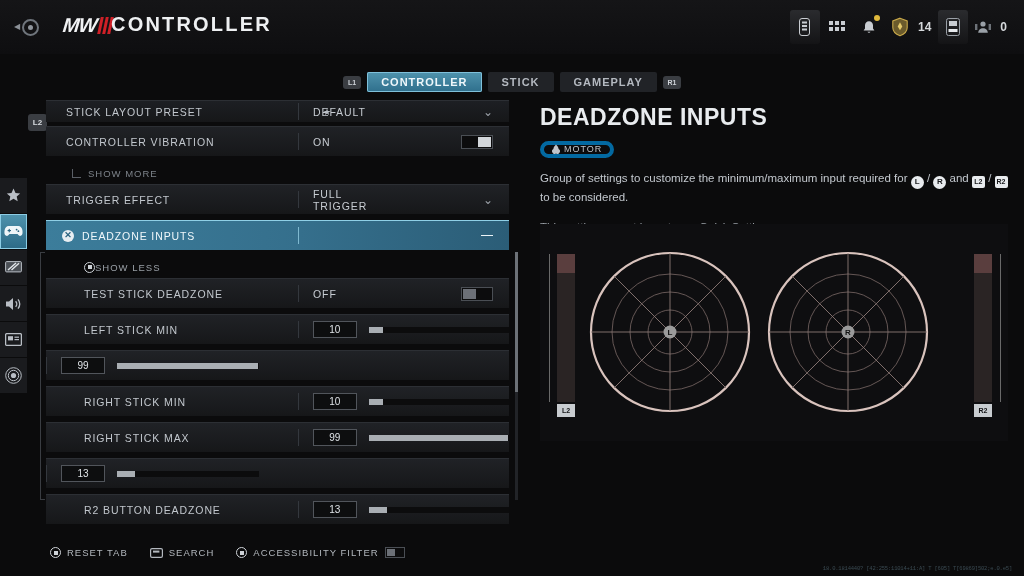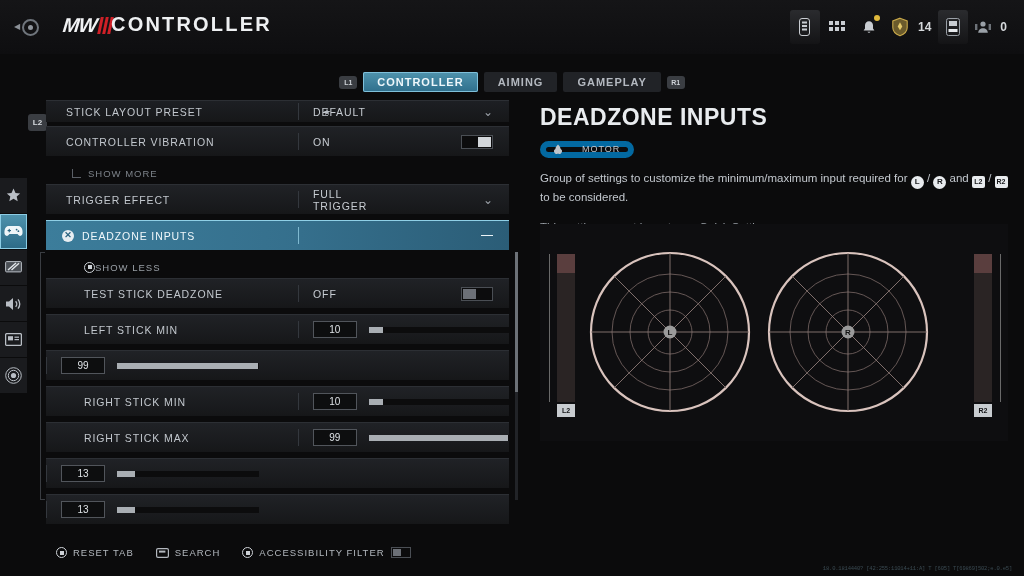--- a/index.html
+++ b/index.html
@@ -129,22 +129,22 @@
                  background: #6d7278; }
   .listbracket { position: absolute; left: 40px; top: 252px; width: 5px;
                  height: 248px; border-left: 1px solid #3a3d42;
                  border-top: 1px solid #3a3d42; border-bottom: 1px solid #3a3d42; }
 
   
   .detail { position: absolute; left: 540px; top: 104px; width: 468px; }
   .detail-title { font-size: 23px; font-weight: 800; letter-spacing: .5px;
                   color: #e9ecef; }
   .tagrow { margin-top: 9px; }
-  .tag { display: inline-flex; align-items: center; gap: 20px; height: 17px;
-         padding: 0 8px; border: 6px solid #0369a1; border-radius: 9px;
+  .tag { display: inline-flex; align-items: center; gap: 4px; height: 17px;
+         padding: 0 8px; border: 4px solid #0369a1; border-radius: 9px;
          font-size: 9px; letter-spacing: 1px; color: #c0c5cb; }
   .detail-desc { margin-top: 12px; font-size: 11.5px; line-height: 1.55;
                  color: #c3c8ce; }
   .detail-note { margin-top: 14px; font-size: 11.5px; color: #9ba1a8; }
   .inline-glyph { display: inline-flex; align-items: center; justify-content: center;
                   width: 13px; height: 13px; border-radius: 50%; background: #e8ebee;
                   color: #17181a; font-size: 8px; font-weight: 800;
                   vertical-align: -2px; }
   .inline-trig { display: inline-flex; align-items: center; justify-content: center;
                  width: 13px; height: 12px; border-radius: 2px; background: #e8ebee;
@@ -171,21 +171,21 @@
                border-left: 1px solid #6a6a6a; }
   .trigscale.l2 { left: 9px; }
   .trigscale.r2 { left: 455px; border-left: none; border-right: 1px solid #6a6a6a; }
   .trig-cap { position: absolute; top: 180px; width: 18px; height: 13px;
               background: #c8ccd0; color: #141517; font-size: 7px; font-weight: 700;
               display: flex; align-items: center; justify-content: center; }
   .trig-cap.l2 { left: 17px; }
   .trig-cap.r2 { left: 434px; }
 
   
-  .footer { position: absolute; left: 56px; bottom: 18px; display: flex;
+  .footer { position: absolute; left: 50px; bottom: 18px; display: flex;
             align-items: center; gap: 22px; }
   .fitem { display: flex; align-items: center; gap: 6px; font-size: 9.5px;
            letter-spacing: 1px; color: #b3b8be; }
   .fsw { width: 20px; height: 11px; background: #0c0c0d; border: 1px solid #4a4e54;
          position: relative; }
   .fsw i { position: absolute; left: 1px; top: 1px; width: 8px; height: 7px;
            background: #6c7077; }
   .buildinfo { position: absolute; right: 12px; bottom: 4px; font-size: 5.5px;
                color: #3a4a52; font-family: "Liberation Mono", monospace;
                letter-spacing: -.2px; white-space: nowrap; }
@@ -260,21 +260,21 @@
             <rect x="13.6" y="4" width="2.4" height="6" fill="#6d7278"></rect>
           </svg>
         <span class="ti-count">0</span>
       </div>
     </div>
   </div>
 
   <div class="tabrow">
     <div class="bumper">L1</div>
     <div class="tab active">CONTROLLER</div>
-    <div class="tab">AIMING</div>
+    <div class="tab">STICK</div>
     <div class="tab">GAMEPLAY</div>
     <div class="bumper">R1</div>
   </div>
 
   <div class="rail">
     <div class="rail-item">
       <svg width="15" height="15" viewBox="0 0 15 15">
           <path d="M7.5 0.6l2 4.3 4.7.5-3.5 3.2 1 4.6-4.2-2.4-4.2 2.4 1-4.6L0.8 5.4l4.7-.5z" fill="#b9bec5"></path>
         </svg>
     </div>
@@ -408,20 +408,21 @@
 
     <div class="row sub">
       <span class="divider"></span>
       <span class="numbox">13</span>
       <span class="slider">
           <i style="width: 13%;"></i>
         </span>
     </div>
 
     <div class="row sub">
+      <span class="row-label">R2 BUTTON DEADZONE</span>
       <span class="divider"></span>
       <span class="numbox">13</span>
       <span class="slider">
           <i style="width: 13%;"></i>
         </span>
     </div>
   </div>
 
   <div class="listbracket"></div>
   <div class="scrolltrack">

